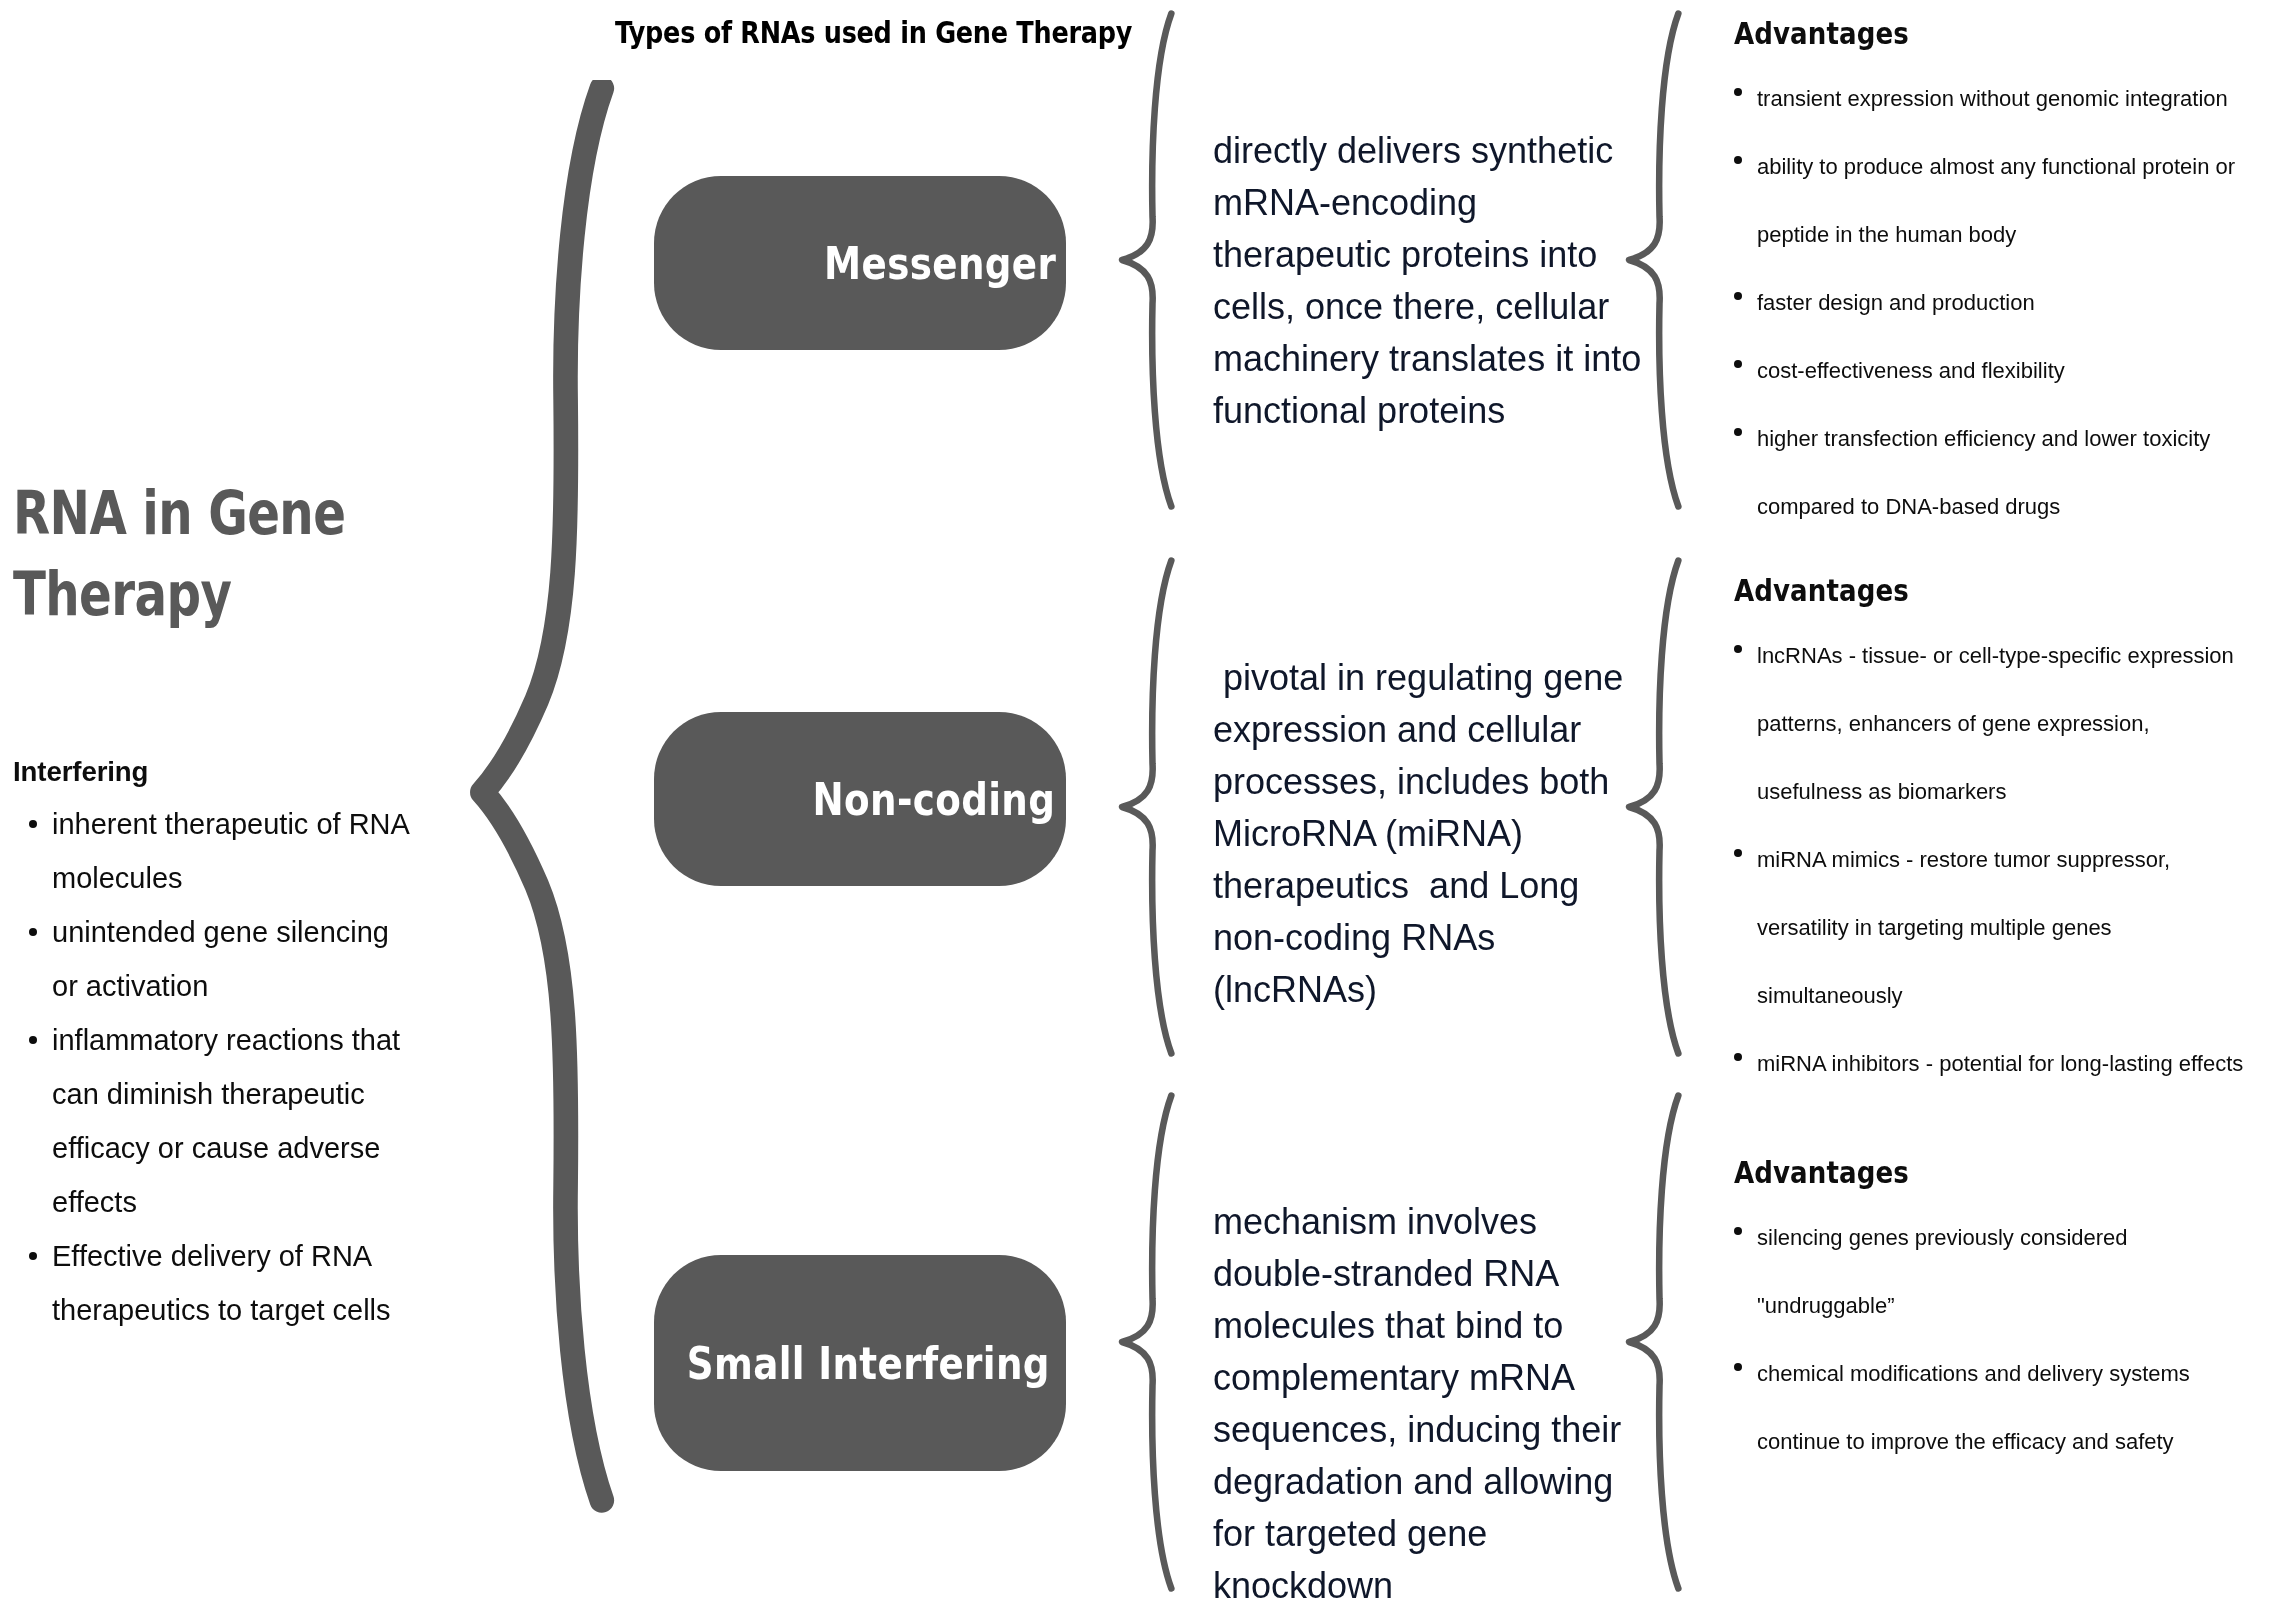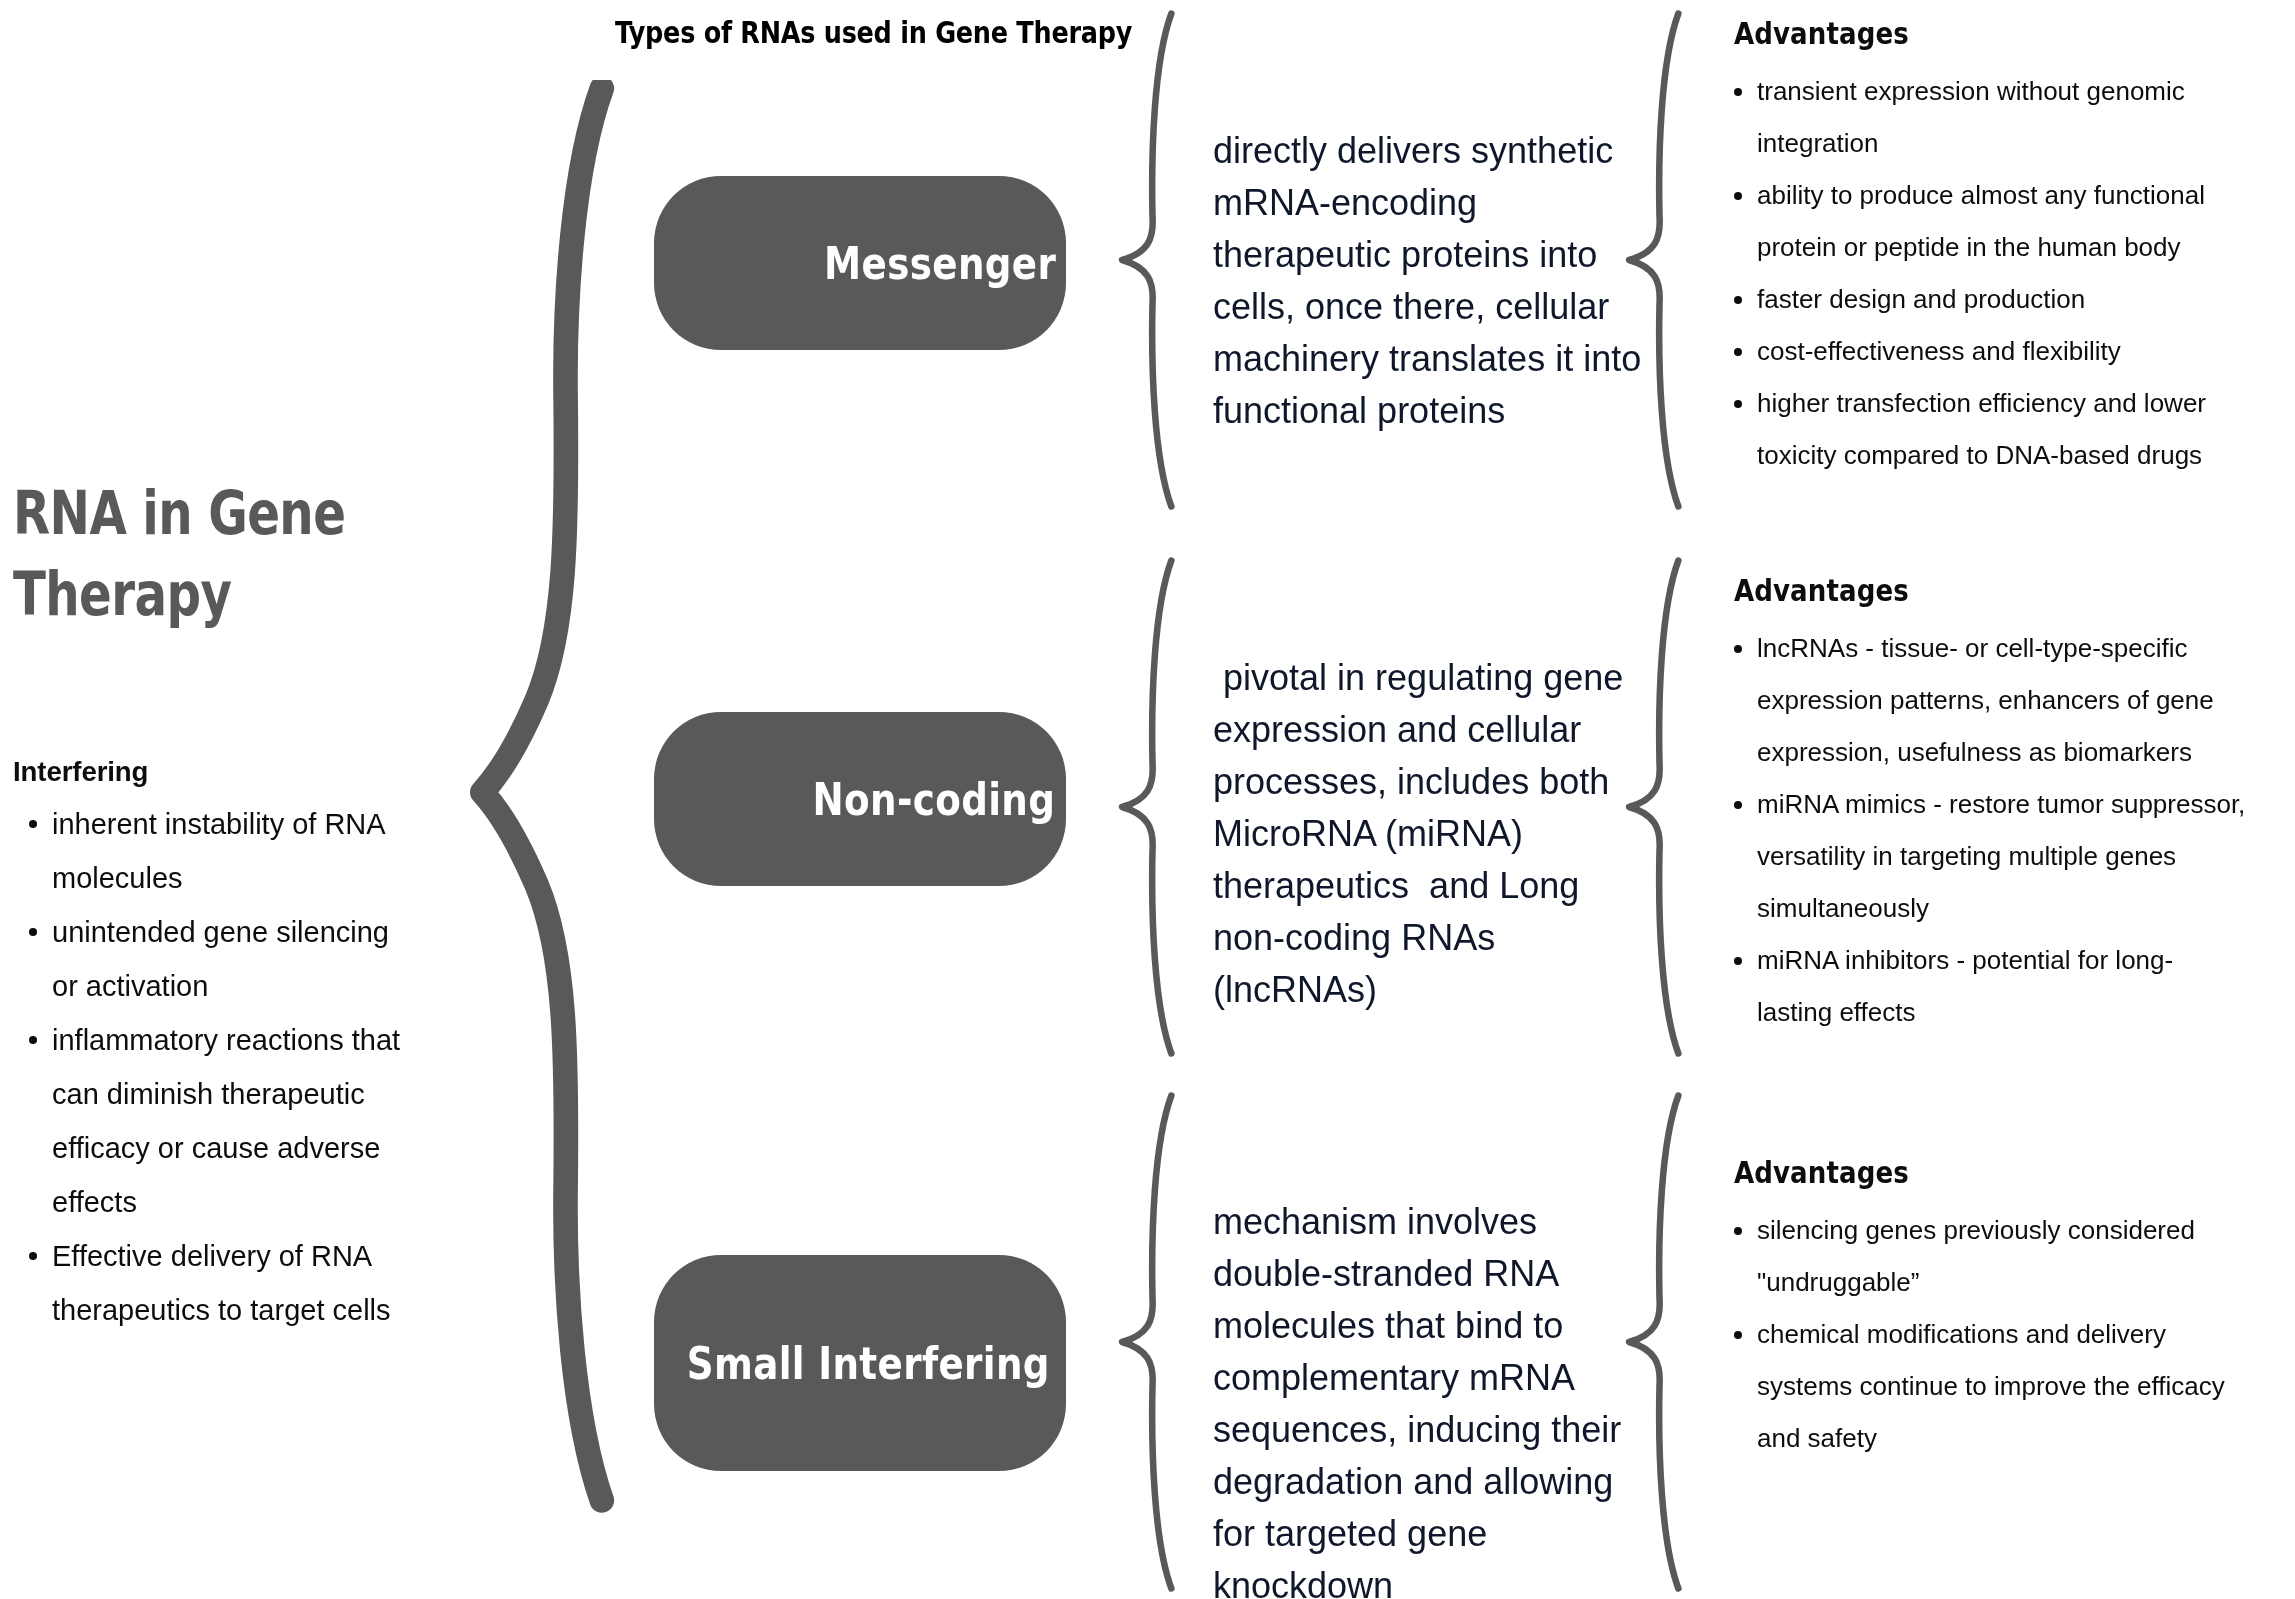--- a/index.html
+++ b/index.html
@@ -88,22 +88,22 @@
     font-family:"DejaVu Sans Condensed","Liberation Sans Narrow","Liberation Sans",sans-serif;
     font-weight:bold;
     font-size:30.5px;
     color:#0d0d0d;
     letter-spacing:0.1px;
     transform:scaleX(0.95);
     transform-origin:left top;
   }
   .adv-list{
     width:530px;
-    font-size:26px;
-    line-height:52px;
+    font-size:22px;
+    line-height:68px;
     color:#1a1a1a;
   }
   .adv-list li::before{
     top:22.5px;width:8px;height:8px;
   }
   #adv-heading-1{ left:1734px; top:16px; }
   #adv-list-1{    left:1718px; top:65px; }
   #adv-heading-2{ left:1734px; top:573px; }
   #adv-list-2{    left:1718px; top:622px; }
   #adv-heading-3{ left:1734px; top:1155px; }
@@ -134,21 +134,21 @@
 </head>
 <body>
 
 <div class="abs" id="section-header">Types of RNAs used in Gene Therapy</div>
 
 <div class="abs" id="main-title">RNA in Gene Therapy</div>
 
 <div class="abs" id="challenges-heading">Interfering</div>
 
 <ul class="abs bullet-list" id="challenges-list">
-  <li>inherent instability of RNA molecules</li>
+  <li>inherent therapeutic of RNA molecules</li>
   <li>unintended gene silencing or activation</li>
   <li>inflammatory reactions that can diminish therapeutic efficacy or cause adverse effects</li>
   <li>Effective delivery of RNA therapeutics to target cells</li>
 </ul>
 
 <svg class="abs" id="big-brace" width="210" height="1436" viewBox="0 0 290 1980">
   <path d="M 200 10
            C 160 120, 148 300, 150 440
            C 152 620, 150 760, 110 855
            C 80 925, 55 960, 35 982

